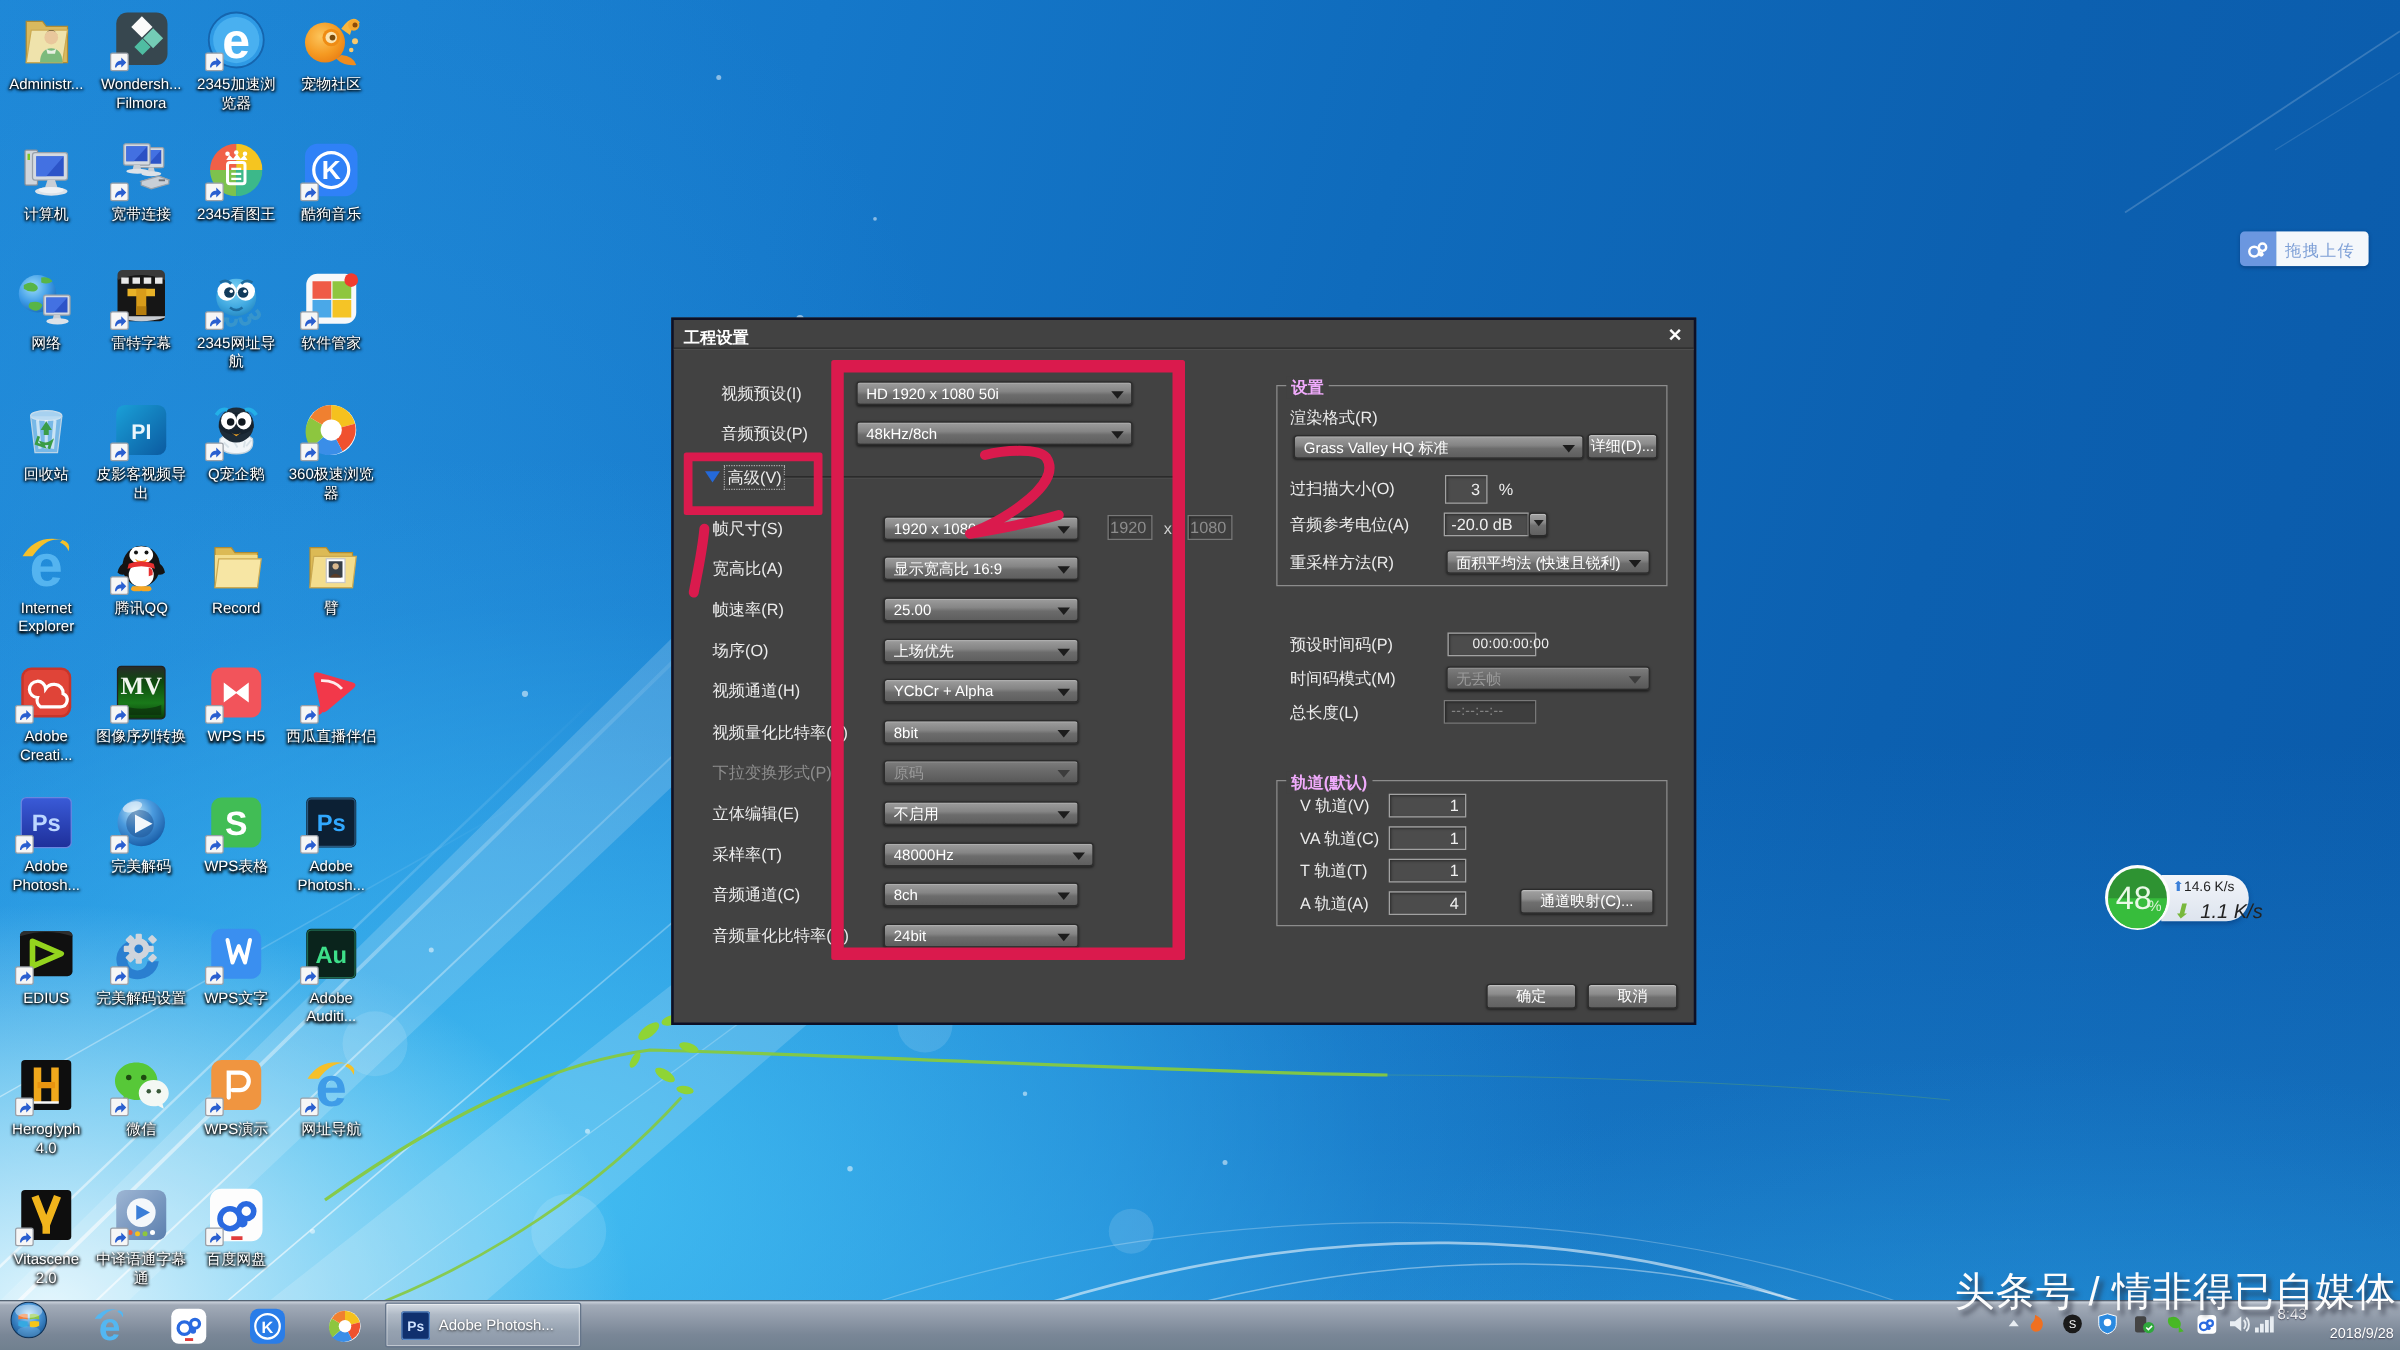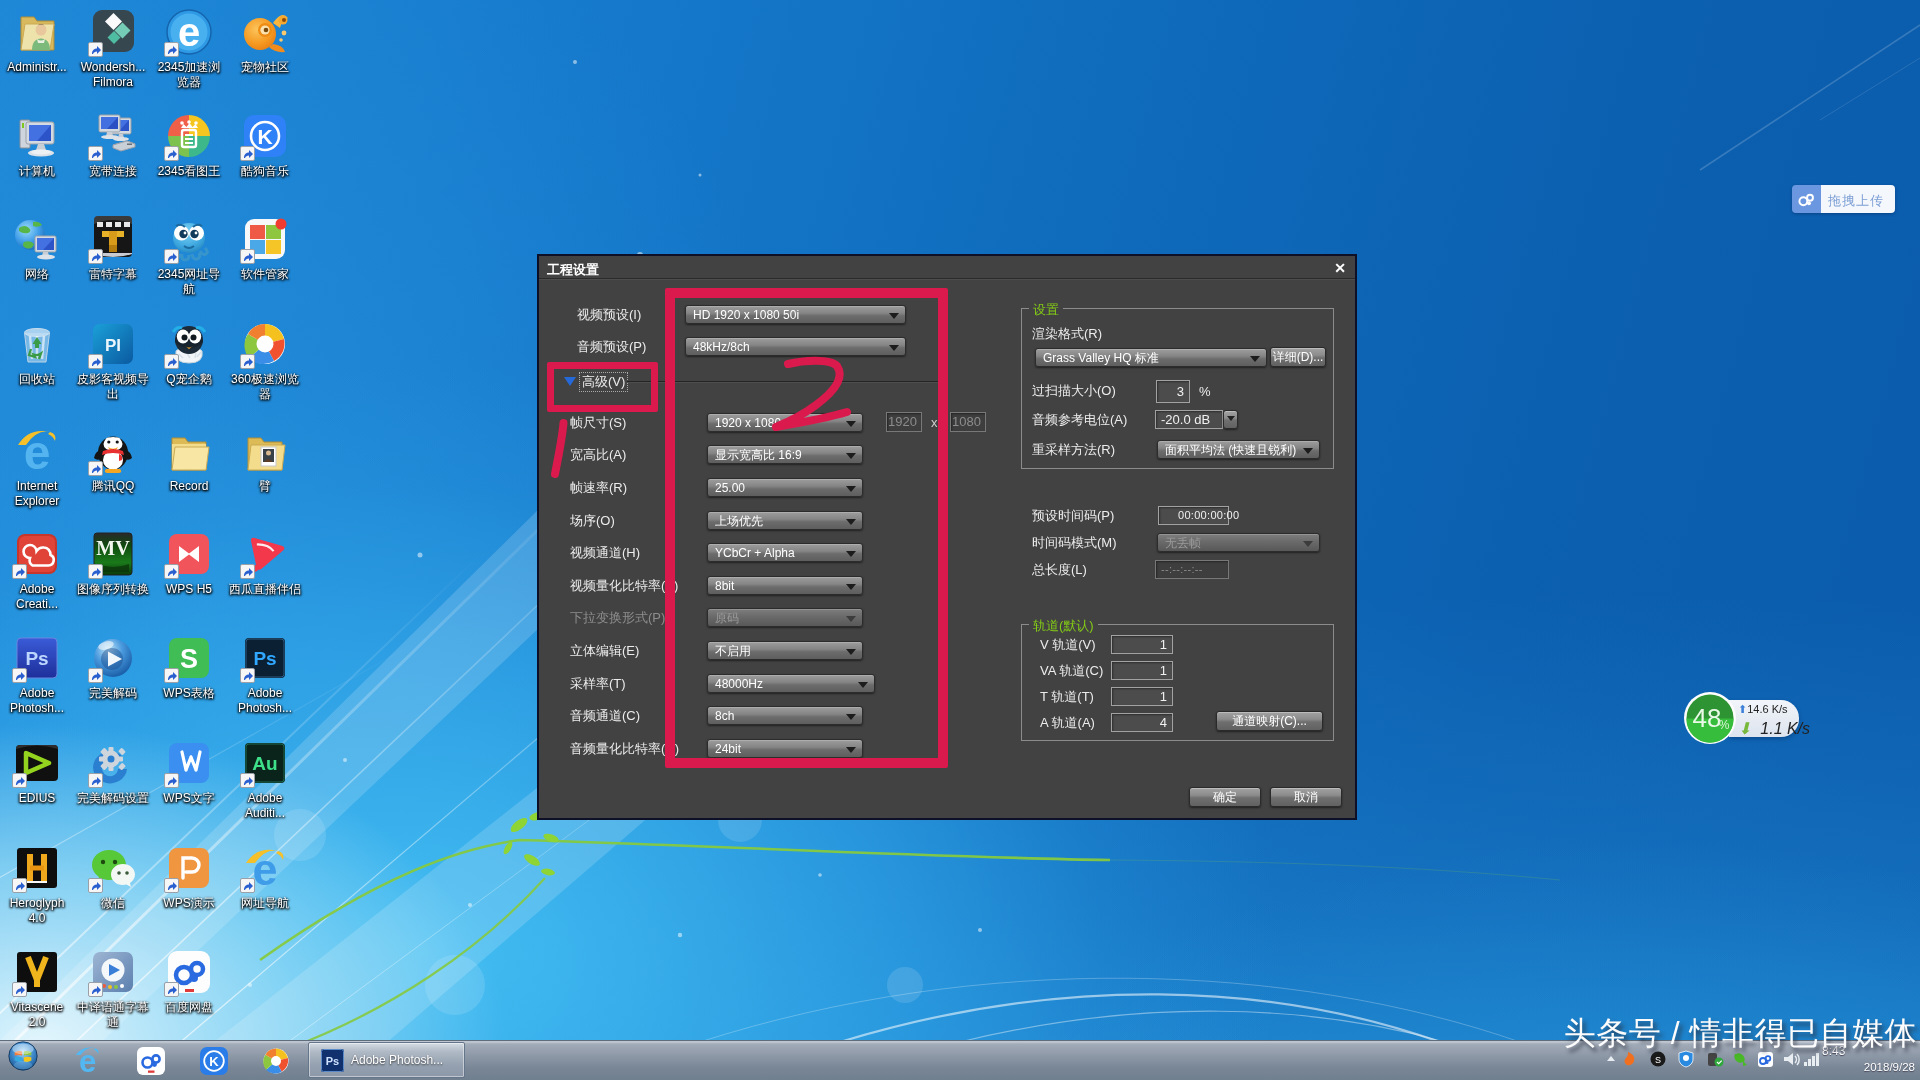--- a/index.html
+++ b/index.html
@@ -37,21 +37,21 @@
   background:linear-gradient(180deg,#9d9d9d 0%,#858585 42%,#6c6c6c 58%,#5e5e5e 100%);
   color:#fff; padding-left:7px; white-space:nowrap;
   box-shadow:inset 0 1px 0 rgba(255,255,255,.18), 0 1px 2px rgba(0,0,0,.5); }
 .cmb i { position:absolute; right:6px; top:7px; width:0; height:0;
   border-left:5px solid transparent; border-right:5px solid transparent; border-top:6px solid #1c1c1c; }
 .cmb.dis { background:linear-gradient(180deg,#7e7e7e,#6a6a6a 45%,#585858); color:#9a9a9a; }
 .cmb.dis i { border-top-color:#3c3c3c; }
 .vbox { position:absolute; background:#4c4c4c; border:1px solid #a2a2a2; color:#f0f0f0; line-height:17px; box-shadow:inset 1px 1px 2px rgba(0,0,0,.4); }
 .vbox.dis { border-color:#787878; color:#8c8c8c; background:#3e3e3e; }
 .grp { position:absolute; border:1px solid #8c8c8c; }
-.grp > b { position:absolute; left:7px; top:-8px; background:#424242; padding:0 4px; font-weight:normal; color:#84cc16;text-align:center; }
+.grp > b { position:absolute; left:7px; top:-8px; background:#424242; padding:0 4px; font-weight:bold; color:#f0abfc;text-align:center; }
 .btn { position:absolute; height:20px; line-height:19px; text-align:center; font-size:12px; white-space:nowrap; border:1px solid #2a2a2a; border-radius:3px;
   background:linear-gradient(180deg,#a2a2a2 0%,#8c8c8c 40%,#6f6f6f 55%,#616161 100%);
   color:#fff; box-shadow:inset 0 1px 0 rgba(255,255,255,.3), 0 1px 2px rgba(0,0,0,.5); }
 
 .redr { position:absolute; border:10px solid #da1a4d; border-radius:2px; }
 
 #bar { position:absolute; left:0; top:1040px; width:1920px; height:40px;
   background:linear-gradient(180deg,#2f4051 0%,#c8cfd9 4%,#a2abb8 10%,#8a95a4 45%,#798696 70%,#70808f 100%); }
 .tico { position:absolute; top:1046px; width:30px; height:30px; }
 #wbtn { position:absolute; left:308px; top:1042px; width:157px; height:36px;

